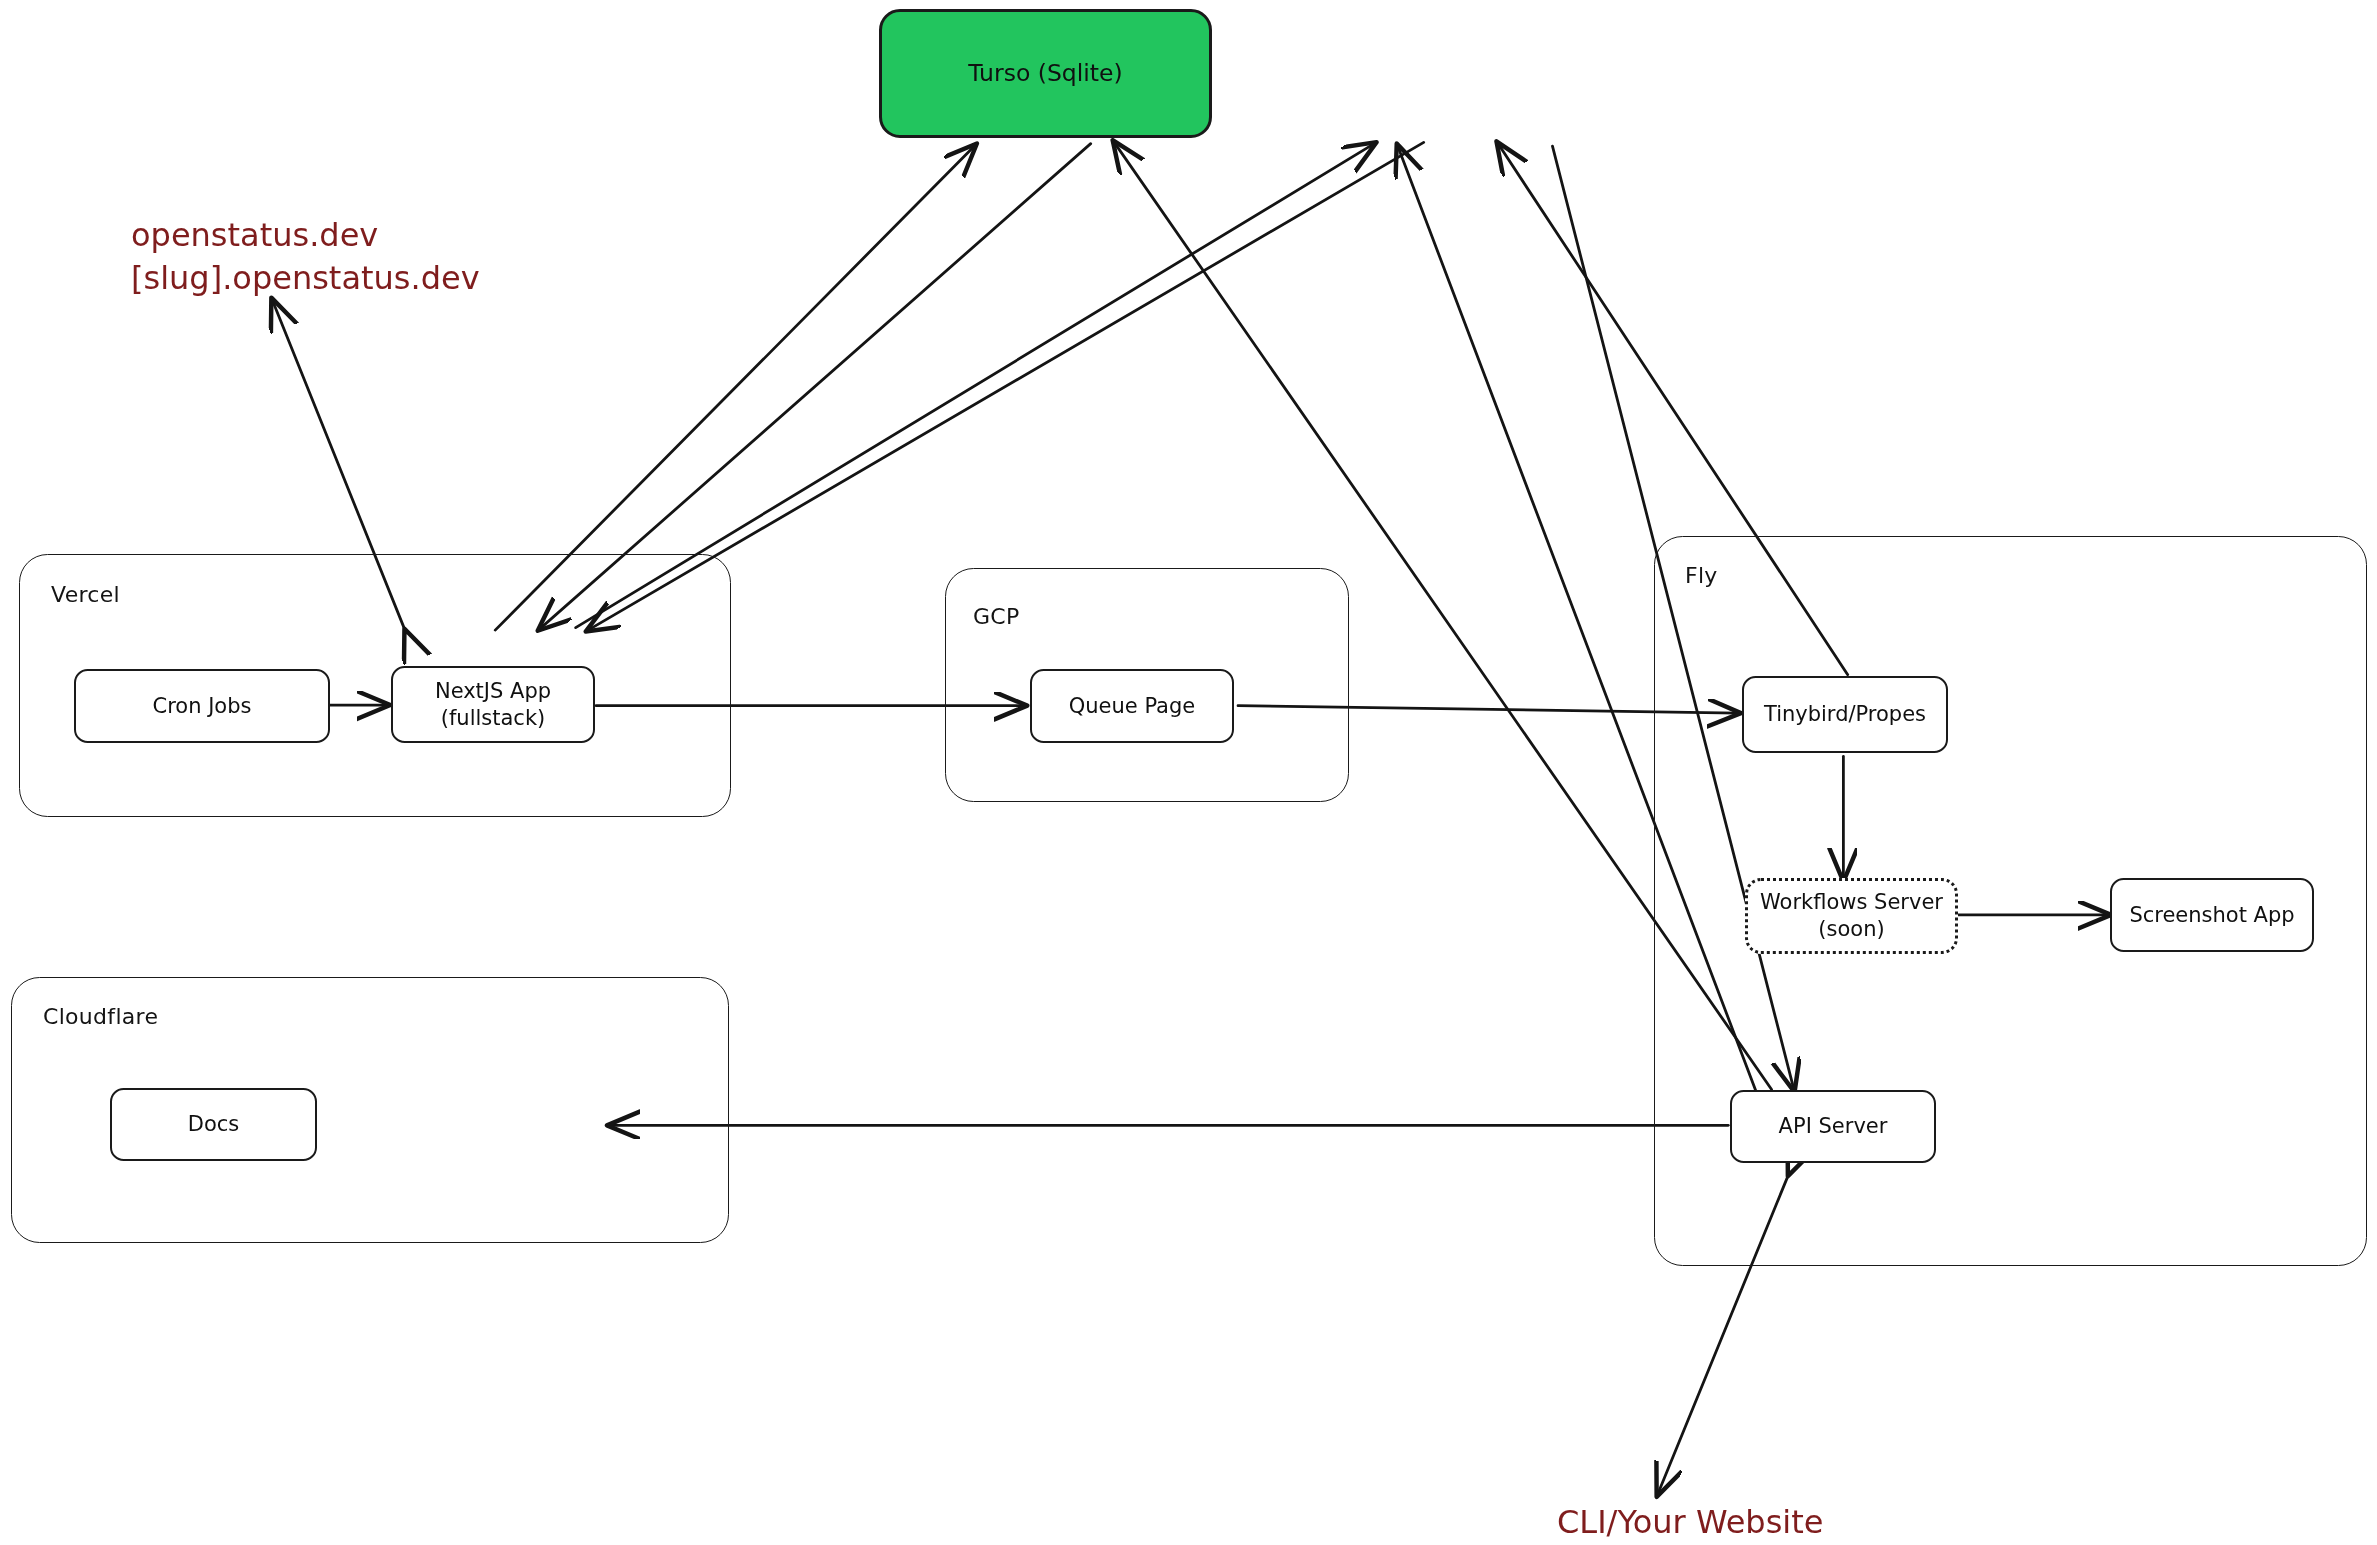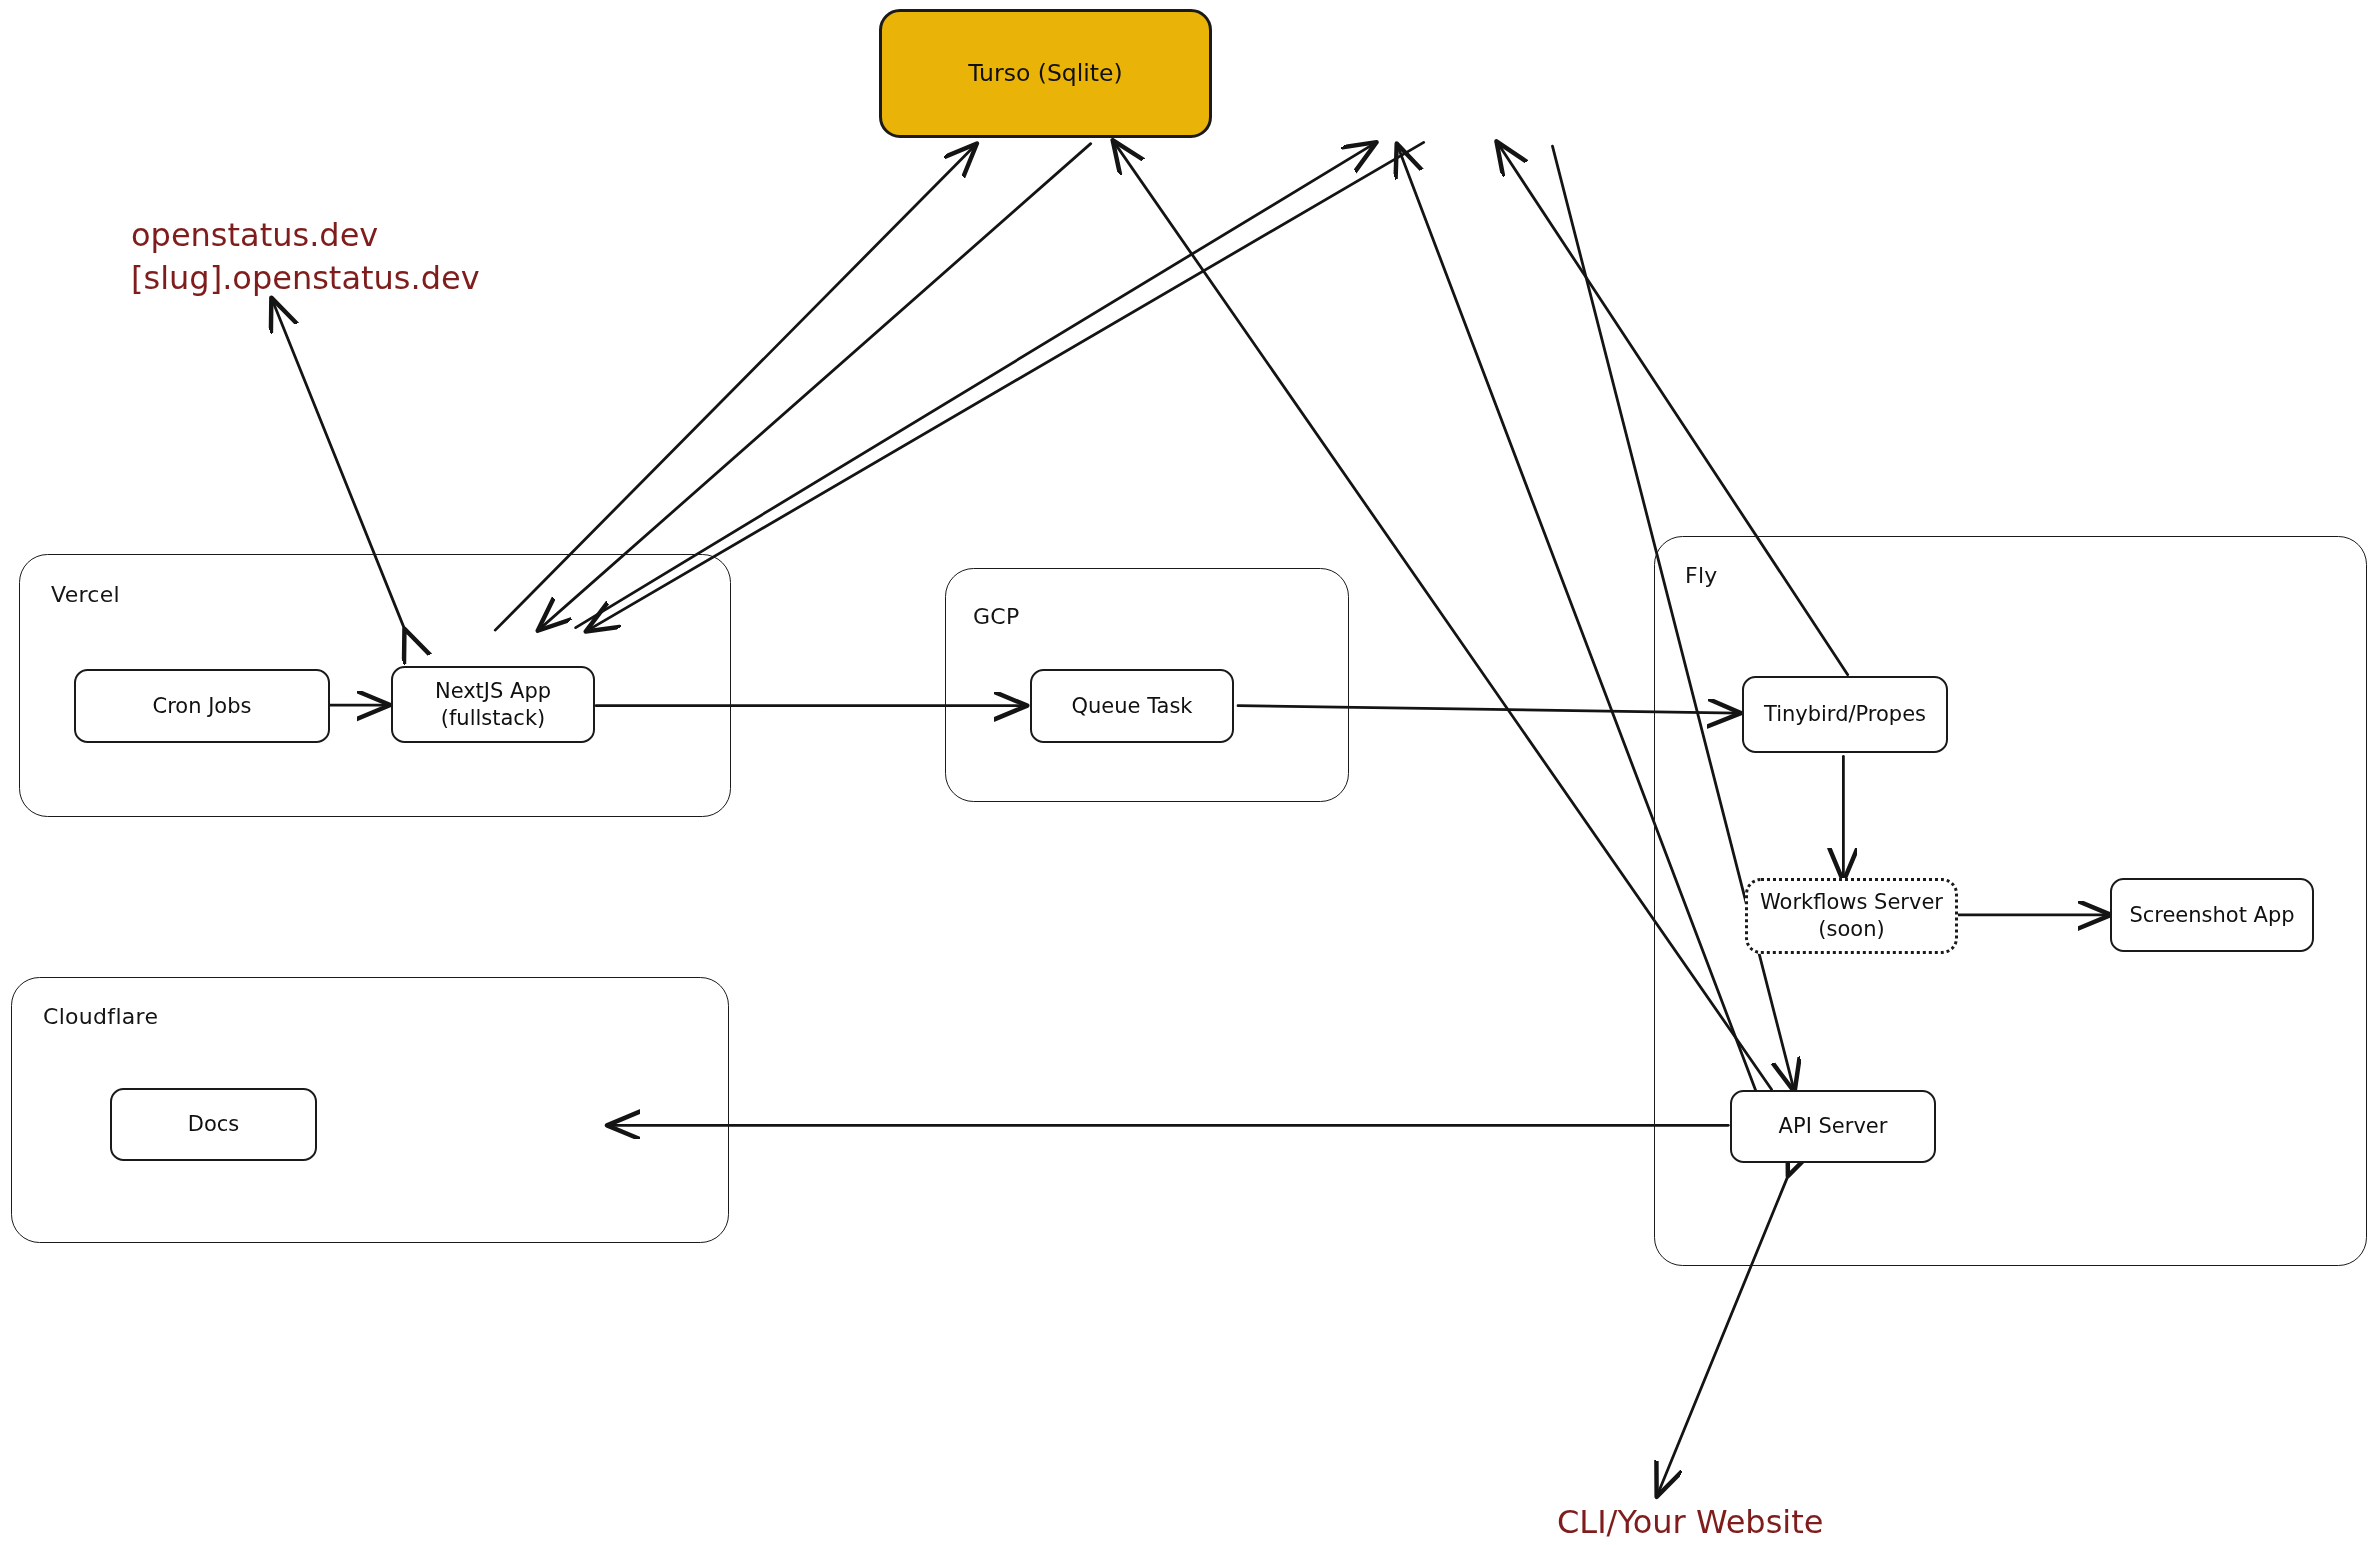--- a/index.html
+++ b/index.html
@@ -47,21 +47,21 @@
     display: flex;
     align-items: center;
     justify-content: center;
     text-align: center;
     line-height: 1.28;
     color: #101010;
     font-size: 21px;
     padding: 2.5px 6.2px;
   }
   .node.db {
-    background: #eab308;
+    background: #22c55e;
     border-radius: 21px;
     border-width: 3.1px;
     font-size: 23.5px;
   }
   .node.dashed {
     border-style: dotted;
     border-width: 3.7px;
     border-radius: 16px;
   }
   .node .nlabel {
@@ -140,21 +140,21 @@
 
   <div class="node" style="left:391px; top:666px; width:204px; height:77px;">
     <span class="nlabel">NextJS App
 (fullstack)</span>
   </div>
 
   <div class="grp" style="left:945px; top:568px; width:404px; height:234px;"></div>
   <div class="grp-label" style="left:973px; top:604px;">GCP</div>
 
   <div class="node" style="left:1030px; top:669px; width:204px; height:74px;">
-    <span class="nlabel">Queue Task</span>
+    <span class="nlabel">Queue Page</span>
   </div>
 
   <div class="grp" style="left:1654px; top:536px; width:713px; height:730px;"></div>
   <div class="grp-label" style="left:1685px; top:563px;">Fly</div>
 
   <div class="node" style="left:1742px; top:676px; width:206px; height:77px;">
     <span class="nlabel">Tinybird/Propes</span>
   </div>
 
   <div class="node dashed" style="left:1745px; top:878px; width:213px; height:76px;">

